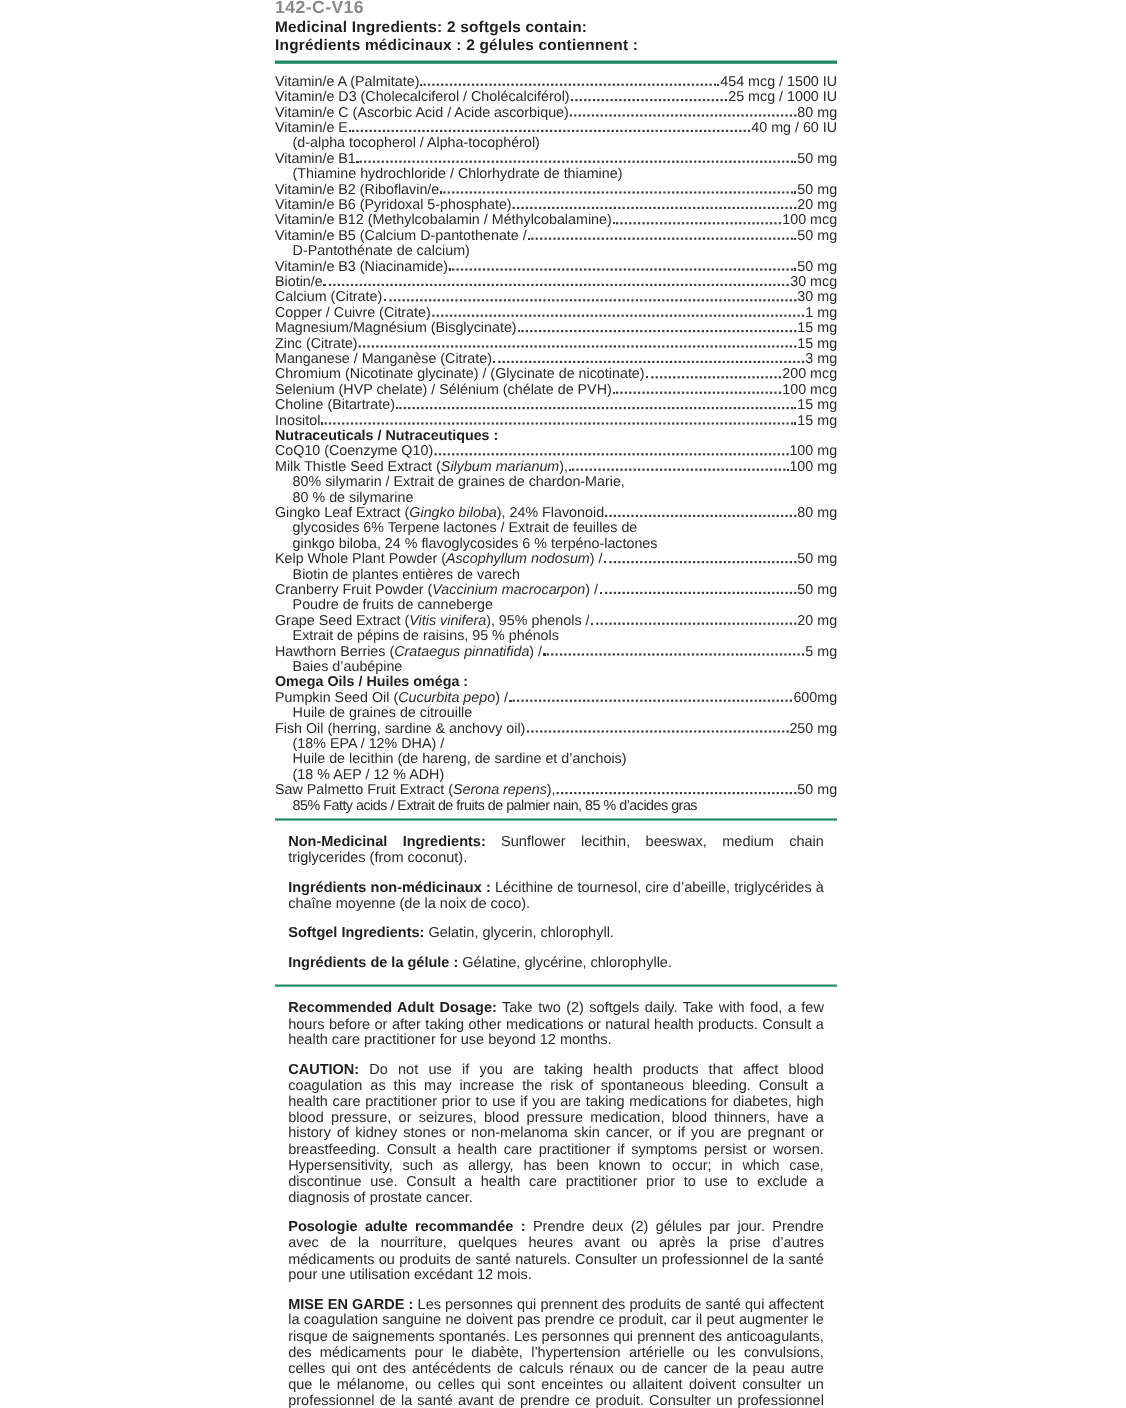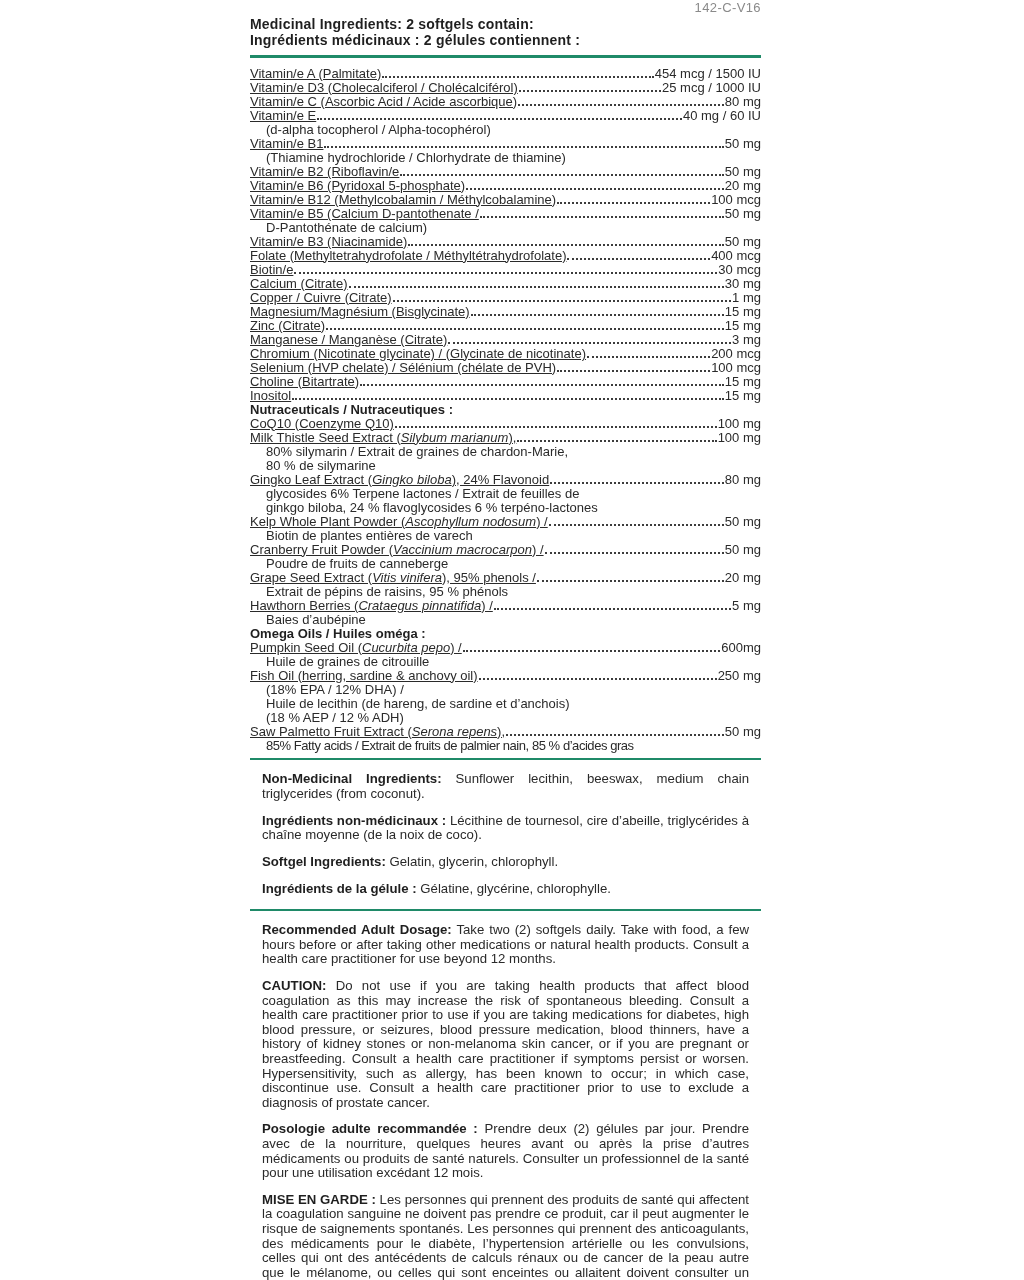--- a/index.html
+++ b/index.html
@@ -7,43 +7,43 @@
     width:1024px; height:1280px;
     background:#ffffff;
     font-family:"Liberation Sans", sans-serif;
     color:#2a2a2a;
     -webkit-font-smoothing:antialiased;
   }
   .sheet { position:relative; width:1024px; height:1280px; background:#fff; overflow:hidden; }
   .content { position:absolute; left:250px; top:2px; width:511px; }
 
   .code {
-    text-align:right;
-    font-size:13px; line-height:11px;
+    font-size:16px; line-height:11px;
     color:#8a8a8a;
     letter-spacing:0.4px;
+    font-weight:bold;
   }
   .head {
     margin-top:4px;
     font-weight:bold;
     font-size:14px; line-height:15.5px;
     color:#1f1f1f;
     letter-spacing:0.2px;
   }
   .rule {
     height:2.5px; border:none;
     background:#1f8a68;
   }
   .rule-1 { margin:7px 0 0 0; }
   .rule-2 { margin:5px 0 7px 0; }
   .rule-3 { margin:4px 0 9px 0; }
 
   .list { margin-top:9px; font-size:13px; line-height:14px; }
   .row  { display:flex; align-items:baseline; white-space:nowrap; }
-  .name { white-space:nowrap;text-decoration:underline; }
+  .name { white-space:nowrap; }
   .dots {
     flex:1 1 auto; min-width:6px;
     border-bottom:2px dotted #3c3c3c;
     align-self:flex-end;
     margin:0 1px 3px 1px;
   }
   .amt  { white-space:nowrap; }
   .cont { padding-left:16px; }
   .subhead { font-weight:bold; color:#1f1f1f; }
   .condensed { letter-spacing:-0.45px; }
@@ -119,25 +119,20 @@
           <span class="dots"></span>
           <span class="amt">50 mg</span>
         </div>
         <div class="cont">D-Pantothénate de calcium)</div>
         <div class="row">
           <span class="name"><span>Vitamin/e B3 (Niacinamide) </span></span>
           <span class="dots"></span>
           <span class="amt">50 mg</span>
         </div>
         <div class="row">
-          <span class="name"><span>Folate (Methyltetrahydrofolate / Méthyltétrahydrofolate) </span></span>
-          <span class="dots"></span>
-          <span class="amt">400 mcg</span>
-        </div>
-        <div class="row">
           <span class="name"><span>Biotin/e </span></span>
           <span class="dots"></span>
           <span class="amt">30 mcg</span>
         </div>
         <div class="row">
           <span class="name"><span>Calcium (Citrate) </span></span>
           <span class="dots"></span>
           <span class="amt">30 mg</span>
         </div>
         <div class="row">

